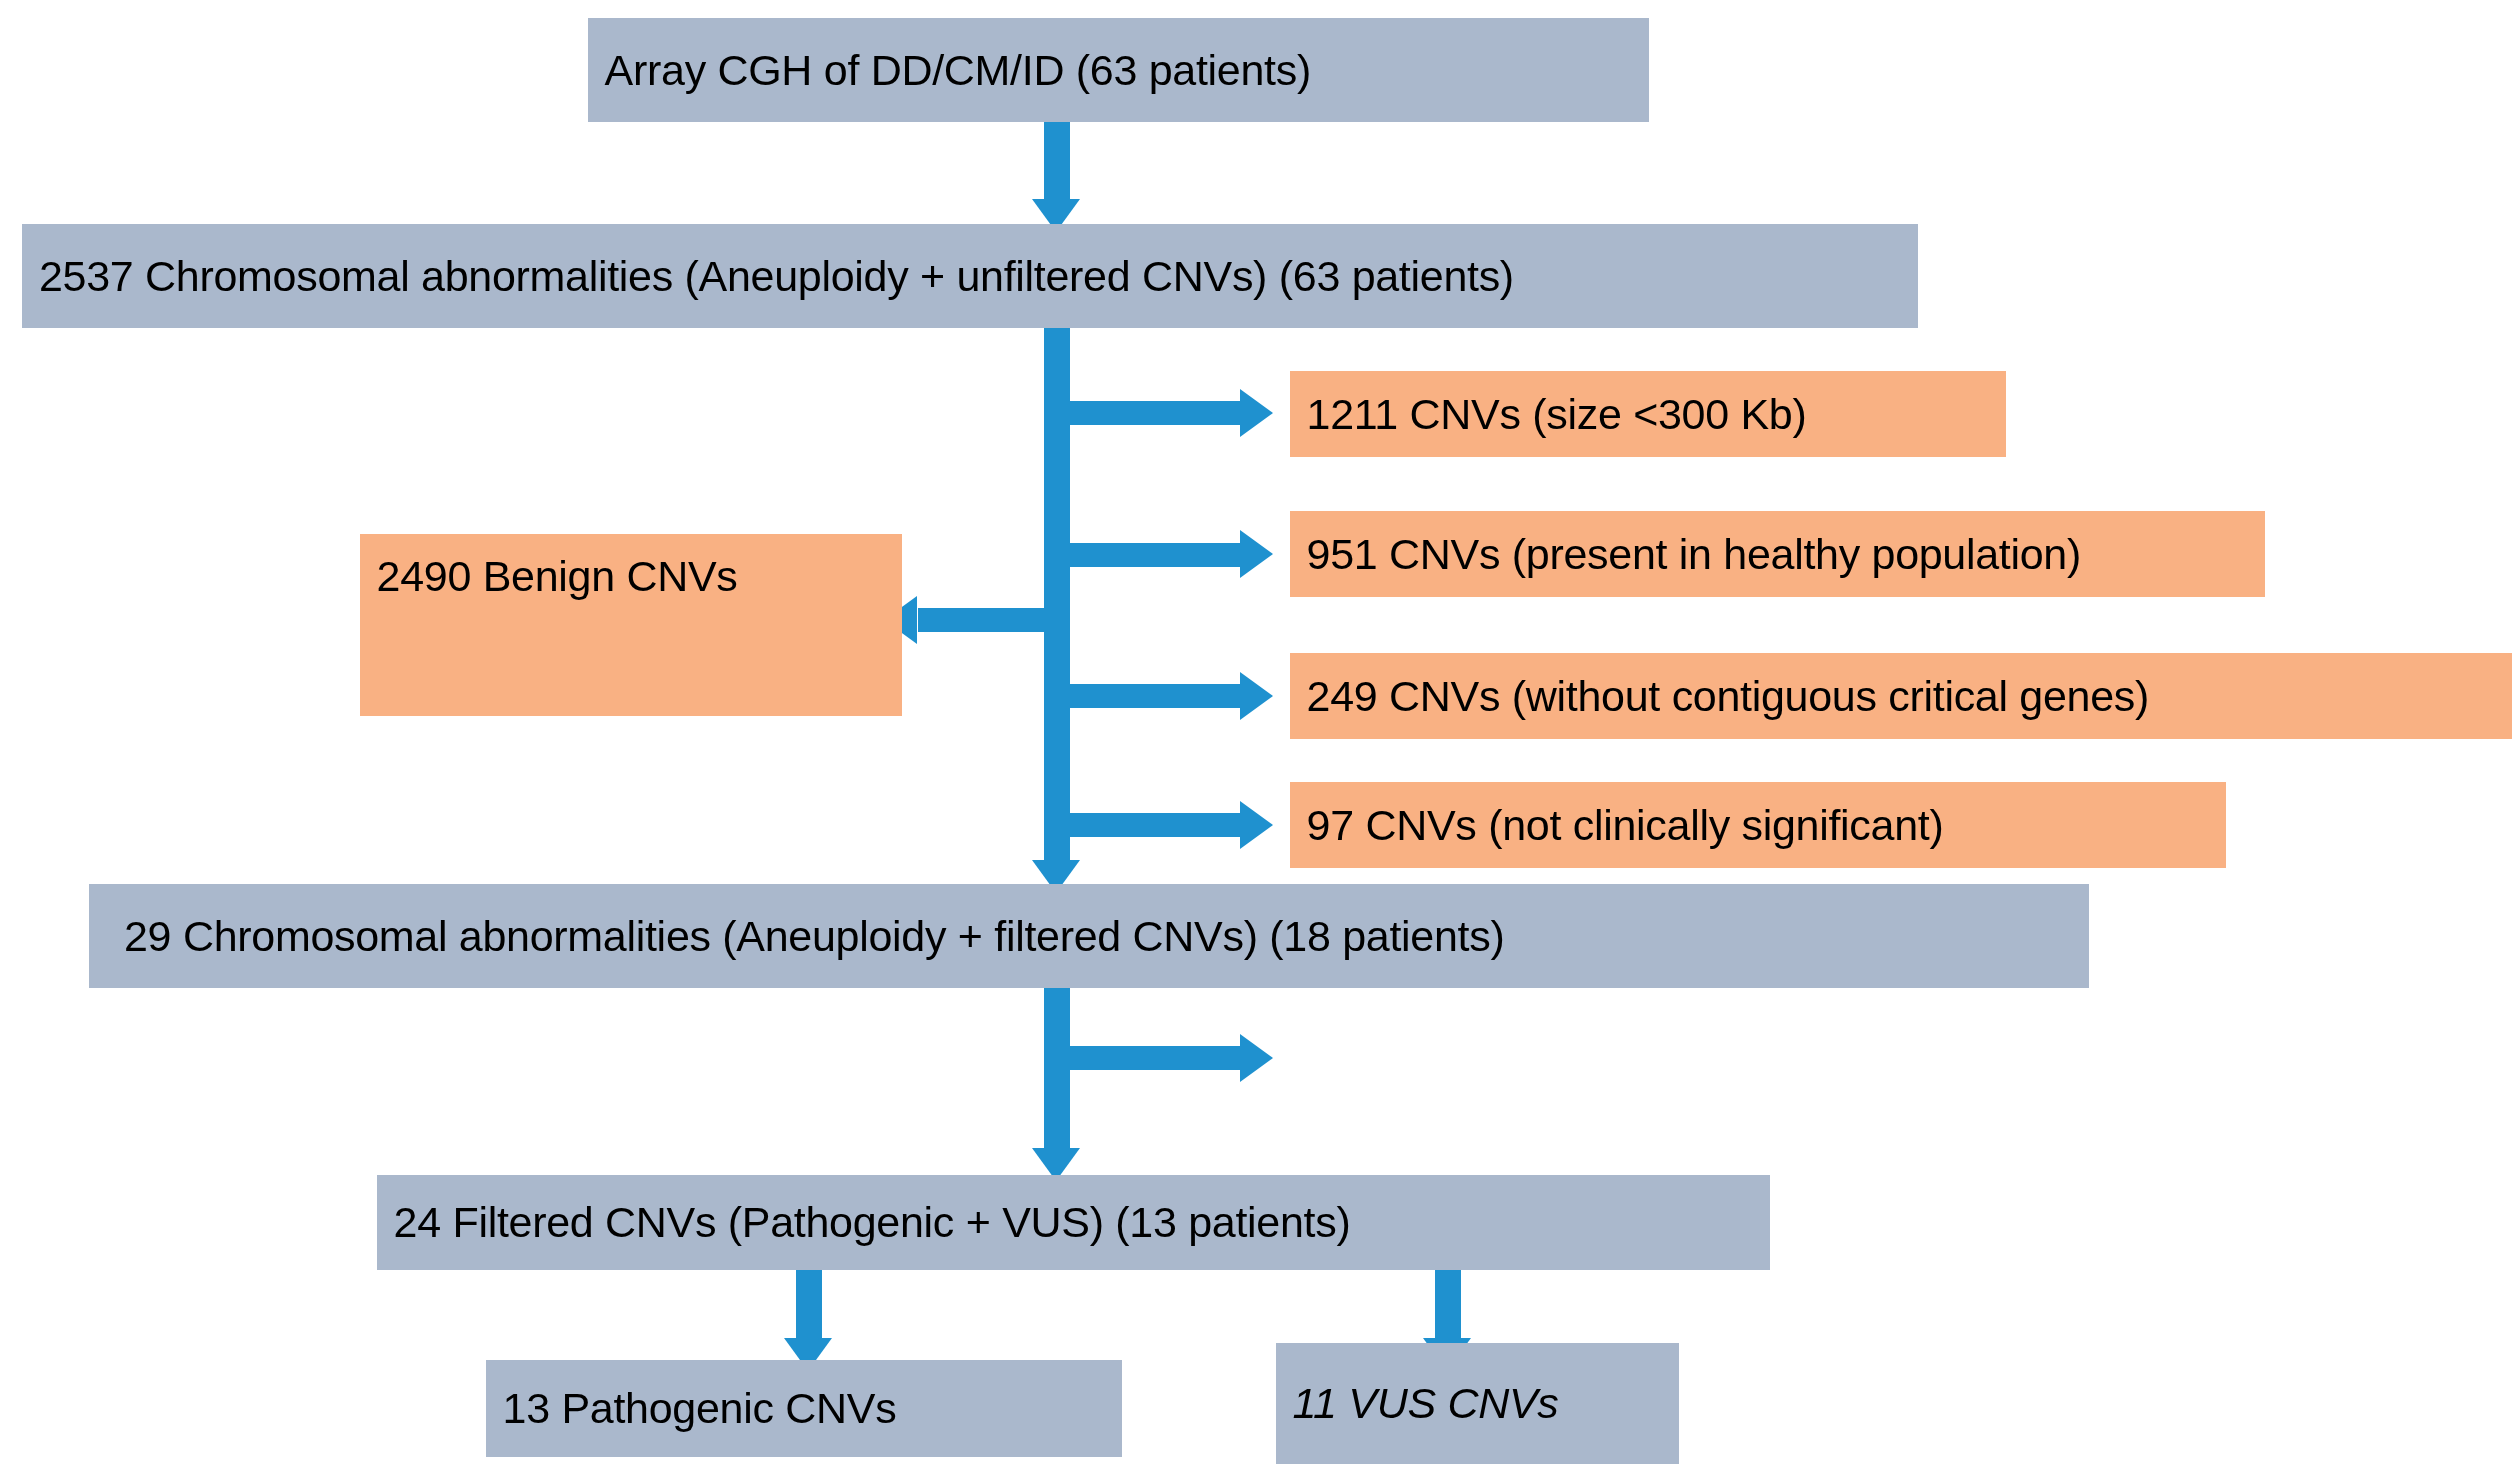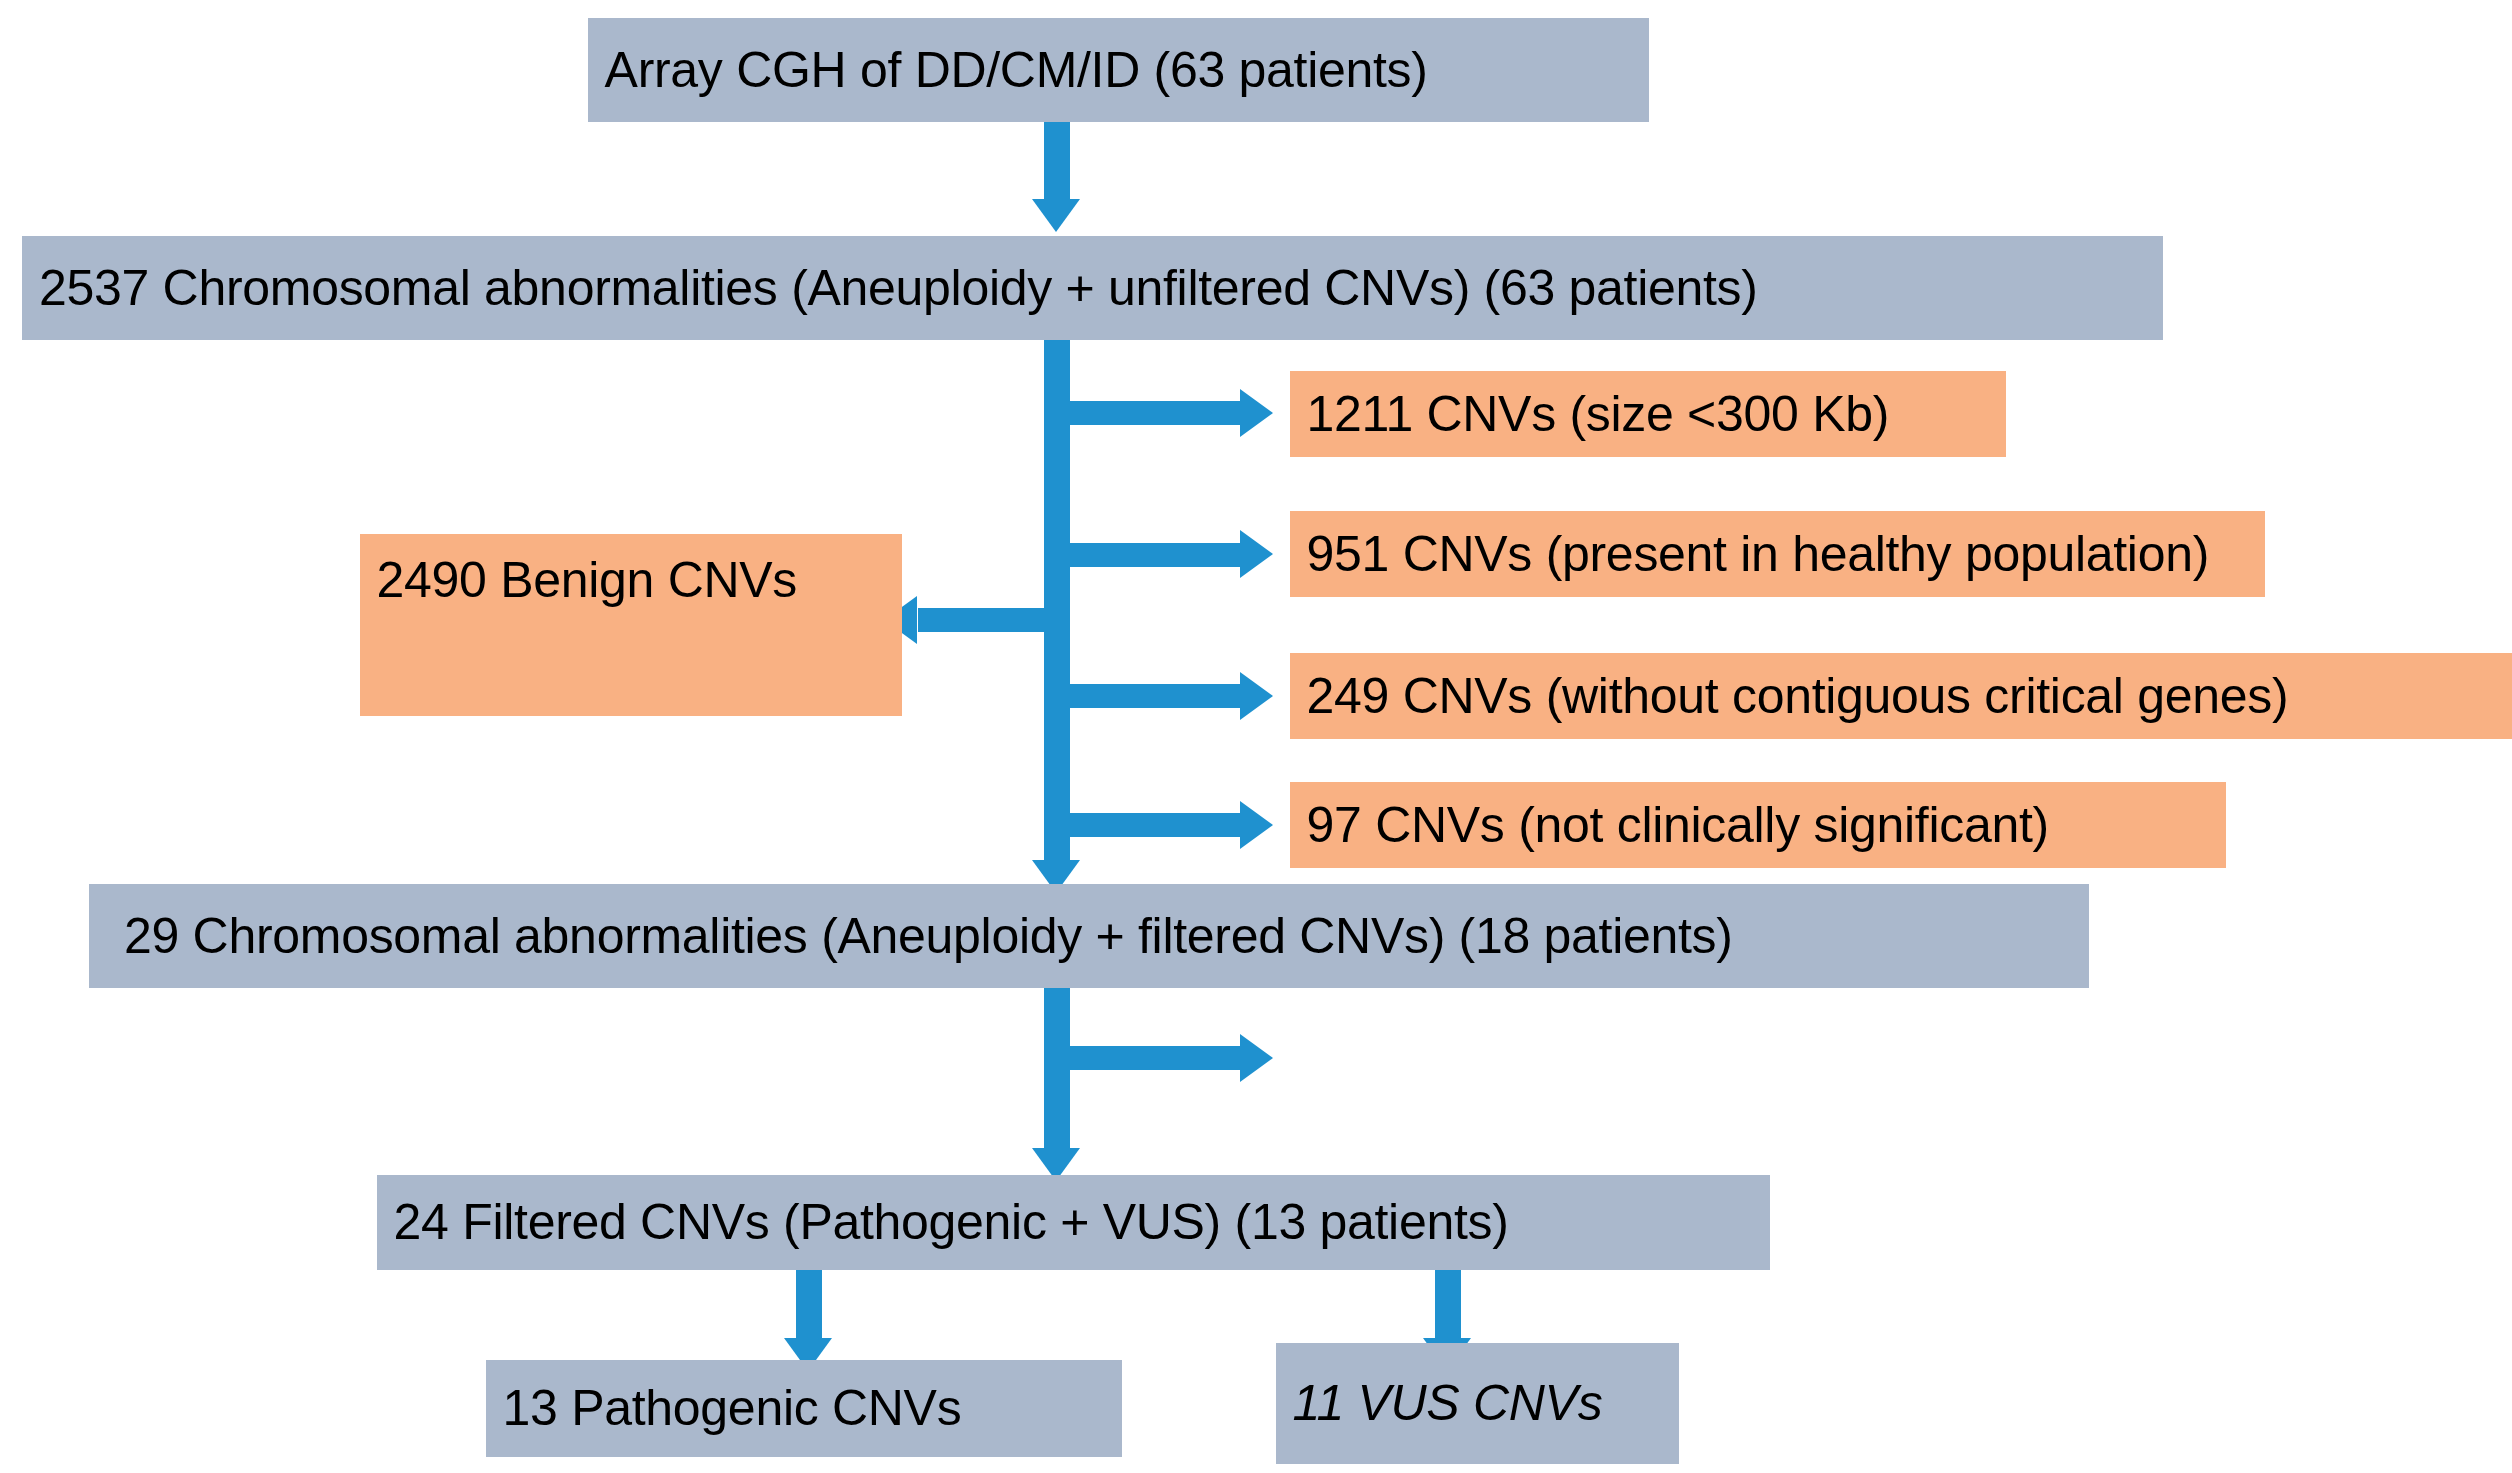--- a/index.html
+++ b/index.html
@@ -14,21 +14,21 @@
     background: #ffffff;
     font-family: "Liberation Sans", sans-serif;
     overflow: hidden;
   }
   .node {
     position: absolute;
     box-sizing: border-box;
     display: flex;
     align-items: center;
     padding: 0 16.6px;
-    font-size: 50px;
+    font-size: 43px;
     line-height: 1.18;
     color: #000000;
     letter-spacing: -0.3px;
     white-space: nowrap;
   }
   .node.blue  { background: #aab8cc; }
   .node.orange{ background: #f9b183; margin-left: 18px; }
   .node.wrap  { white-space: normal; display: block; padding-top: 16.6px; }
   .node.wrap .ln { display: block; }
 
@@ -97,21 +97,21 @@
   <div class="conn vline" style="left:796px; top:1265px; width:25.6px; height:77px;"></div>
   <div class="arrow-down" style="left:784px; top:1338px;"></div>
 
   <div class="conn vline" style="left:1435px; top:1265px; width:25.6px; height:77px;"></div>
   <div class="arrow-down" style="left:1423px; top:1338px;"></div>
 
   <div class="node blue" style="left:588px; top:18px; width:1061px; height:104px;">
     <span>Array CGH of DD/CM/ID (63 patients)</span>
   </div>
 
-  <div class="node blue" style="left:22.4px; top:236px; width:2141px; height:104px;">
+  <div class="node blue" style="left:22.4px; top:224px; width:1896px; height:104px;">
     <span>2537 Chromosomal abnormalities (Aneuploidy + unfiltered CNVs) (63 patients)</span>
   </div>
 
   <div class="node orange" style="left:1272px; top:371px; width:716px; height:86px;">
     <span>1211 CNVs (size &lt;300 Kb)</span>
   </div>
 
   <div class="node orange" style="left:1272px; top:511px; width:975px; height:86px;">
     <span>951 CNVs (present in healthy population)</span>
   </div>

